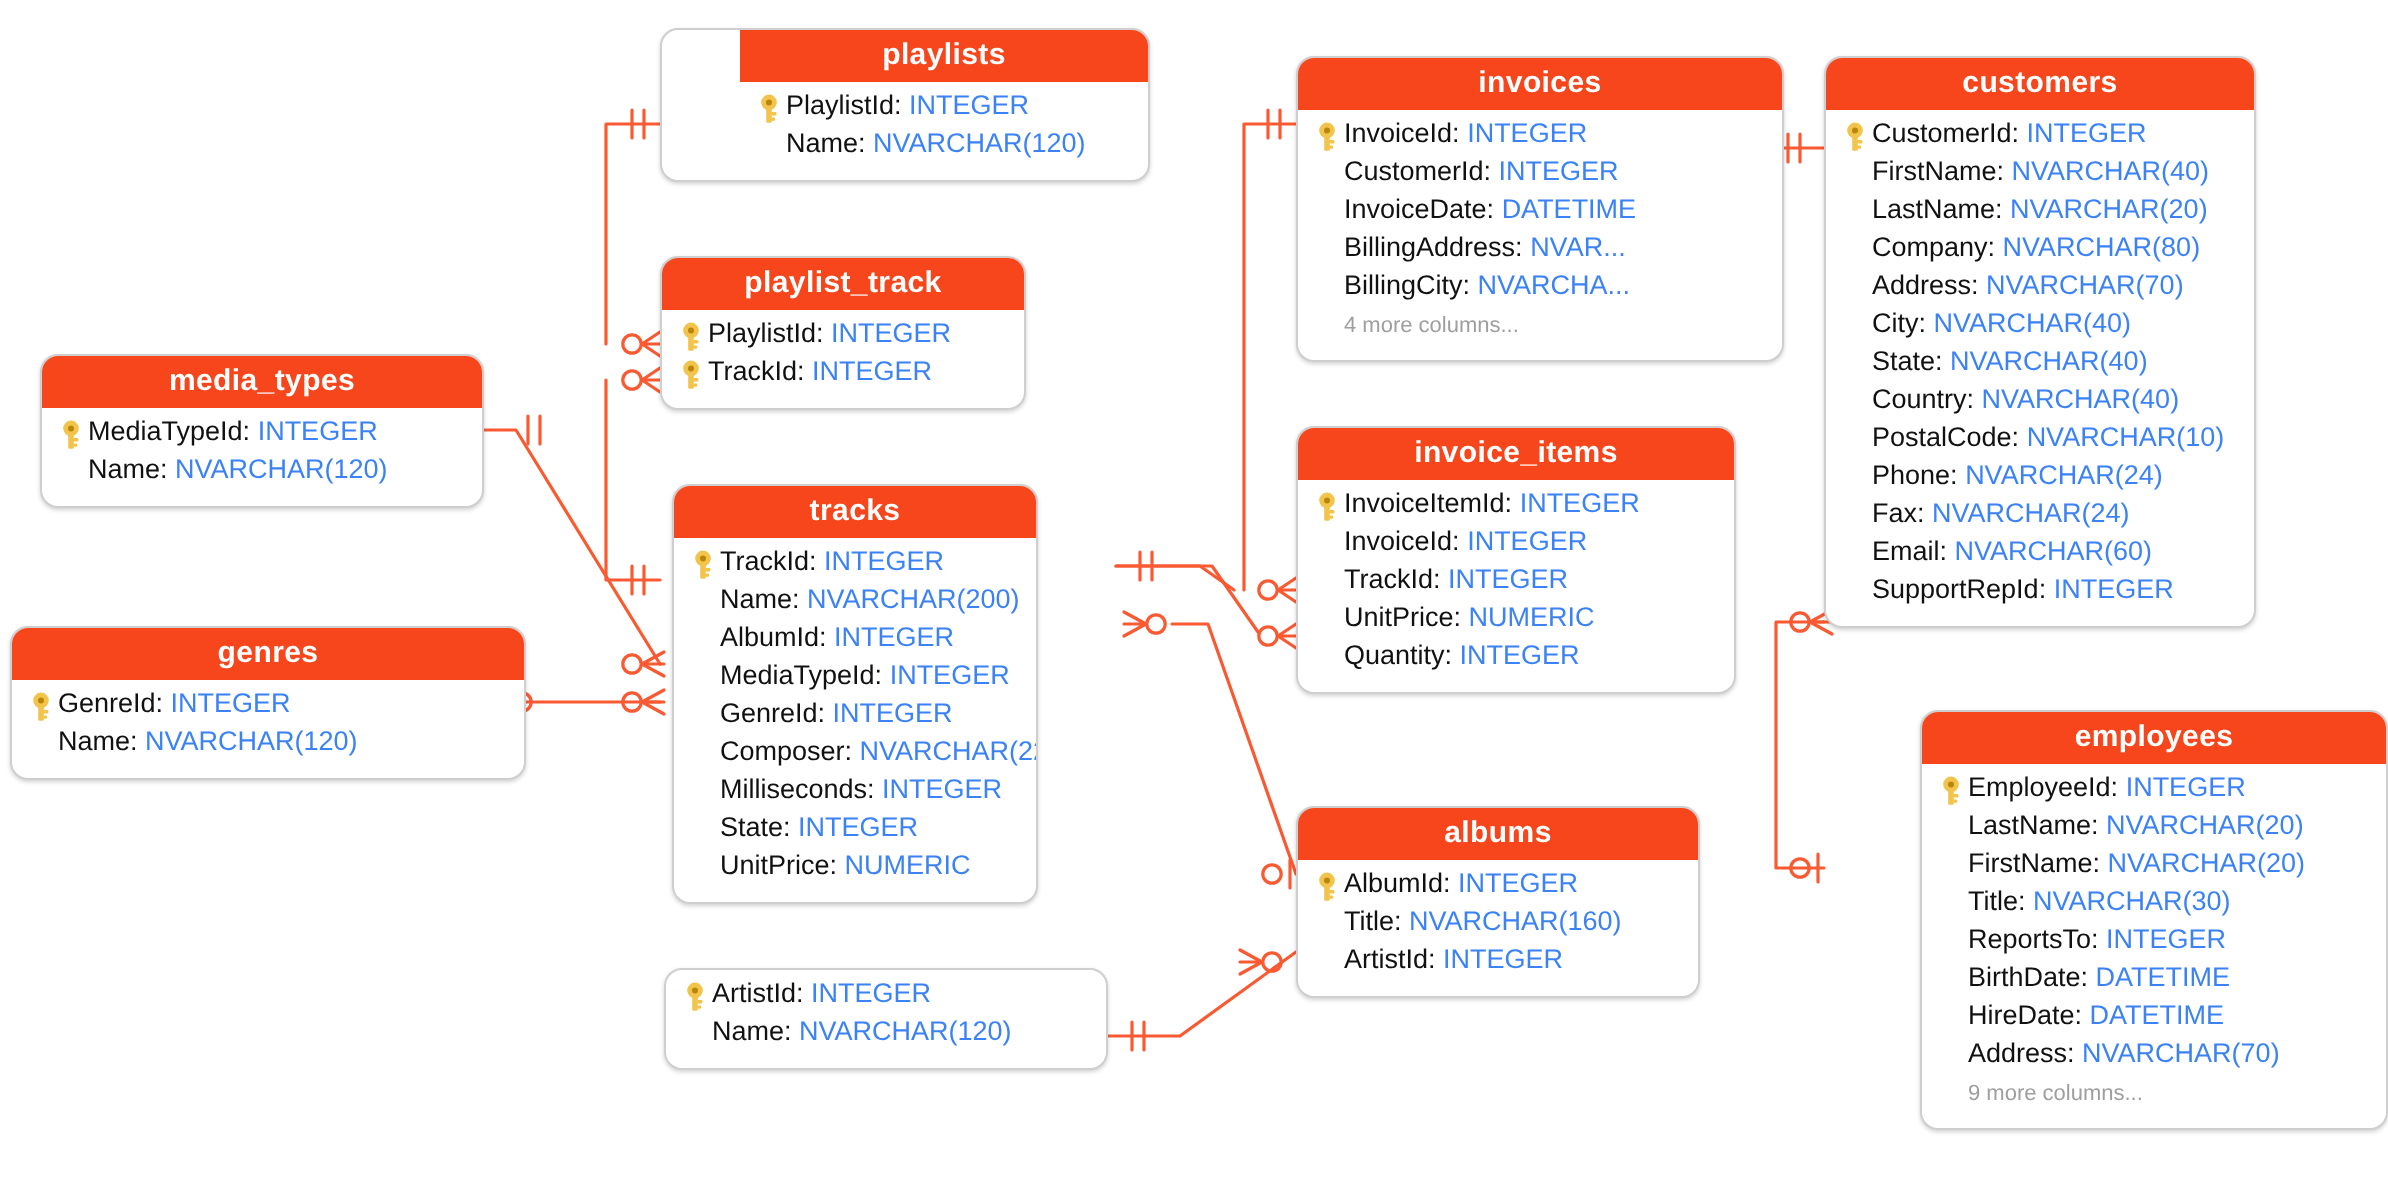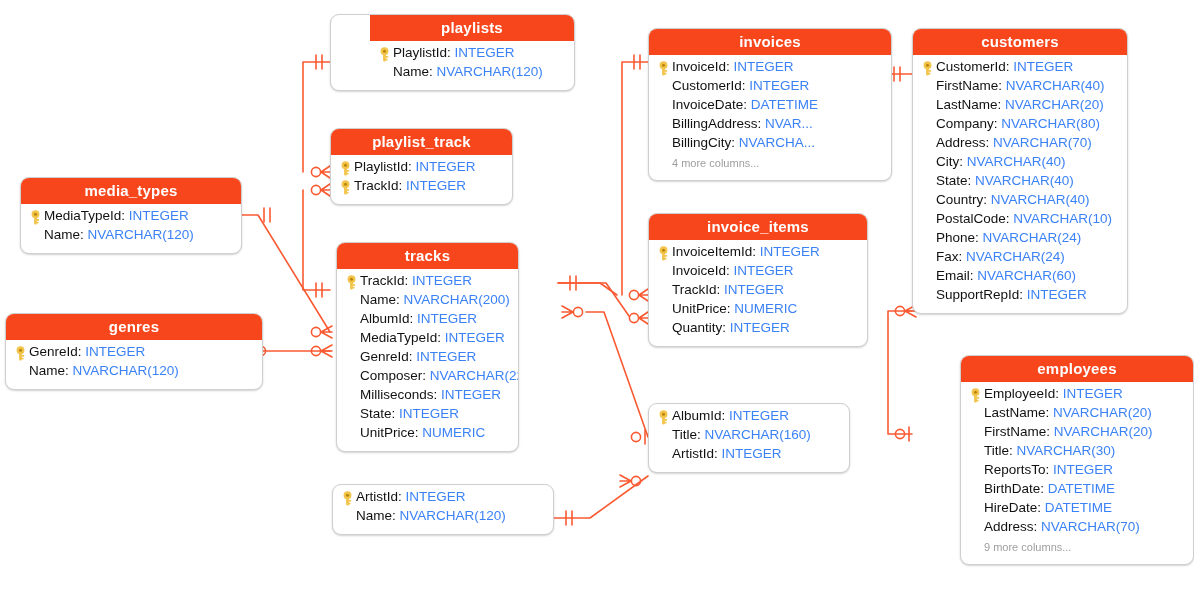--- a/index.html
+++ b/index.html
@@ -613,20 +613,21 @@
                 <rect x="7.6" y="11.8" width="2.0" height="1.6" rx="0.6" fill="#f3c44b"></rect>
               </svg>
             </span>
             <span class="cname">Quantity</span>
             <span class="colon">:&nbsp;</span>
             <span class="ctype">INTEGER</span>
           </div>
         </div>
       </div>
       <div class="tbl" style="left: 648px; top: 403px; width: 202px;">
+        <div class="tbl-hdr">albums</div>
         <div class="tbl-body">
           <div class="col">
             <span class="keycell">
               <svg class="keyicon" width="13" height="15" viewBox="0 0 13 15" xmlns="http://www.w3.org/2000/svg">
                 <circle cx="6.5" cy="4.2" r="3.9" fill="#f3c44b"></circle>
                 <circle cx="6.5" cy="4.2" r="1.5" fill="#b8860b"></circle>
                 <rect x="5.1" y="6.4" width="2.8" height="8.0" rx="0.8" fill="#f3c44b"></rect>
                 <rect x="7.6" y="9.0" width="2.6" height="1.7" rx="0.6" fill="#f3c44b"></rect>
                 <rect x="7.6" y="11.8" width="2.0" height="1.6" rx="0.6" fill="#f3c44b"></rect>
               </svg>

